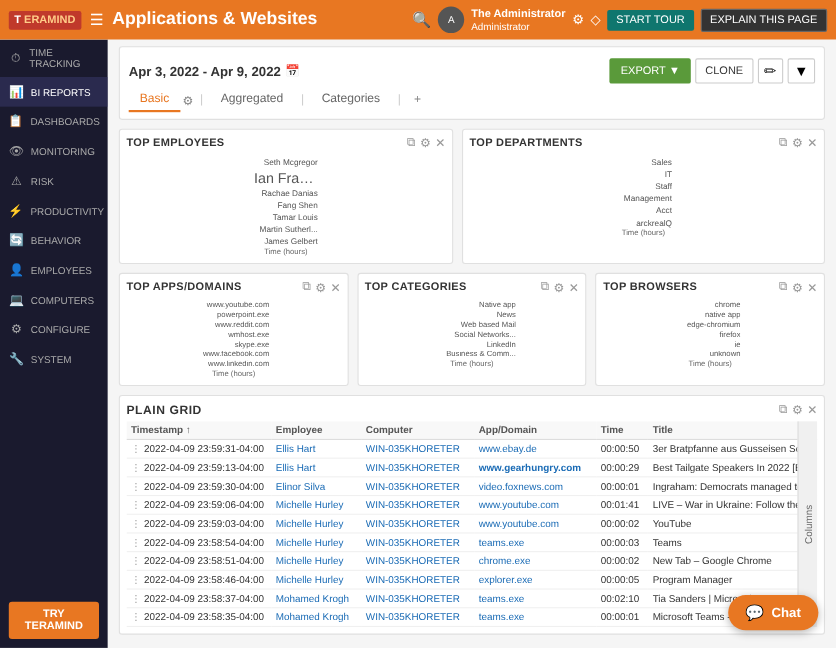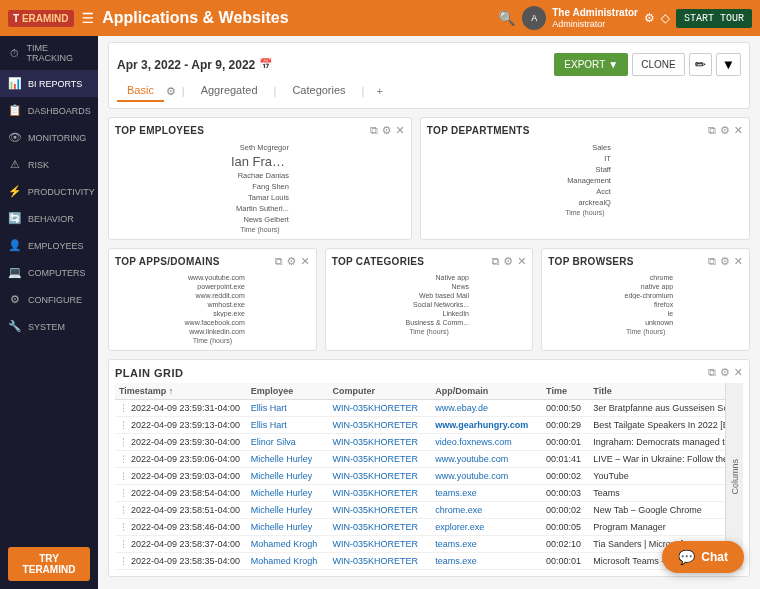--- a/index.html
+++ b/index.html
@@ -16,21 +16,21 @@
     .logo { background: #c0392b; color: white; font-weight: bold; font-size: 10px; padding: 3px 5px; margin-right: 8px; border-radius: 2px; }
     .logo span { color: #e87722; }
     .hamburger-icon { color: white; font-size: 14px; margin-right: 8px; cursor: pointer; }
     .page-title { color: white; font-size: 16px; font-weight: bold; flex: 1; }
     .top-bar-actions { display: flex; align-items: center; gap: 6px; }
     .search-icon-btn { color: white; cursor: pointer; font-size: 14px; }
     .avatar-circle { width: 24px; height: 24px; border-radius: 50%; background: #555; display: flex; align-items: center; justify-content: center; color: white; font-size: 9px; }
     .admin-info { color: white; font-size: 9px; line-height: 1.2; }
     .admin-name { font-weight: bold; font-size: 10px; }
     .gear-icon, .diamond-icon { color: white; font-size: 12px; cursor: pointer; }
-    .start-tour-btn { background: #14532d; color: white; border: none; padding: 4px 8px; font-size: 10px; cursor: pointer; border-radius: 2px; font-family: Liberation Mono, monospace; }
+    .start-tour-btn { background: #0f766e; color: white; border: none; padding: 4px 8px; font-size: 10px; cursor: pointer; border-radius: 2px; }
     .explain-btn { background: #333; color: white; border: 1px solid #666; padding: 4px 8px; font-size: 10px; cursor: pointer; border-radius: 2px; }
     .sidebar-item { display: flex; align-items: center; gap: 6px; padding: 7px 8px; color: #aaa; cursor: pointer; font-size: 10px; }
     .sidebar-item.active { color: white; background: #2a2a4e; }
     .sidebar-item-icon { font-size: 11px; width: 14px; text-align: center; }
     .try-btn { background: #e87722; color: white; text-align: center; padding: 6px; margin: 8px; border-radius: 3px; font-size: 10px; font-weight: bold; cursor: pointer; }
     .date-row { display: flex; align-items: center; justify-content: space-between; padding: 4px 0; }
     .date-label { font-size: 12px; font-weight: bold; color: #333; display: flex; align-items: center; gap: 4px; }
     .date-actions { display: flex; gap: 4px; }
     .export-btn { background: #5a9a3a; color: white; border: none; padding: 3px 10px; font-size: 10px; cursor: pointer; border-radius: 2px; display: flex; align-items: center; gap: 3px; }
     .clone-btn { background: white; color: #333; border: 1px solid #ccc; padding: 3px 8px; font-size: 10px; cursor: pointer; border-radius: 2px; }
@@ -85,20 +85,21 @@
     <div class="top-bar-actions">
       <span class="search-icon-btn">🔍</span>
       <div class="avatar-circle">A</div>
       <div class="admin-info">
         <div class="admin-name">The Administrator</div>
         <div>Administrator</div>
       </div>
       <span class="gear-icon">⚙</span>
       <span class="diamond-icon">◇</span>
       <button class="start-tour-btn">START TOUR</button>
+      <button class="explain-btn">EXPLAIN THIS PAGE</button>
     </div>
   </div>
 
   <div class="main-area">
 
     <div class="sidebar">
       <div class="sidebar-item">
         <span class="sidebar-item-icon">⏱</span>
         <span style="font-size:9px">TIME TRACKING</span>
       </div>
@@ -220,21 +221,21 @@
                   <div class="bar-fill" style="width:26%"></div>
                 </div>
               </div>
             <div class="bar-row">
                 <span class="bar-label" style="width:58px;font-size:7.5px">Martin Sutherl...</span>
                 <div class="bar-container">
                   <div class="bar-fill" style="width:37%"></div>
                 </div>
               </div>
             <div class="bar-row">
-                <span class="bar-label" style="width:58px;font-size:7.5px">News Gelbert</span>
+                <span class="bar-label" style="width:58px;font-size:7.5px">James Gelbert</span>
                 <div class="bar-container">
                   <div class="bar-fill" style="width:16%"></div>
                 </div>
               </div>
           </div>
           <div class="axis-title">Time (hours)</div>
         </div>
 
         <div class="widget-card" style="flex:1.2;">
           <div class="widget-header">

